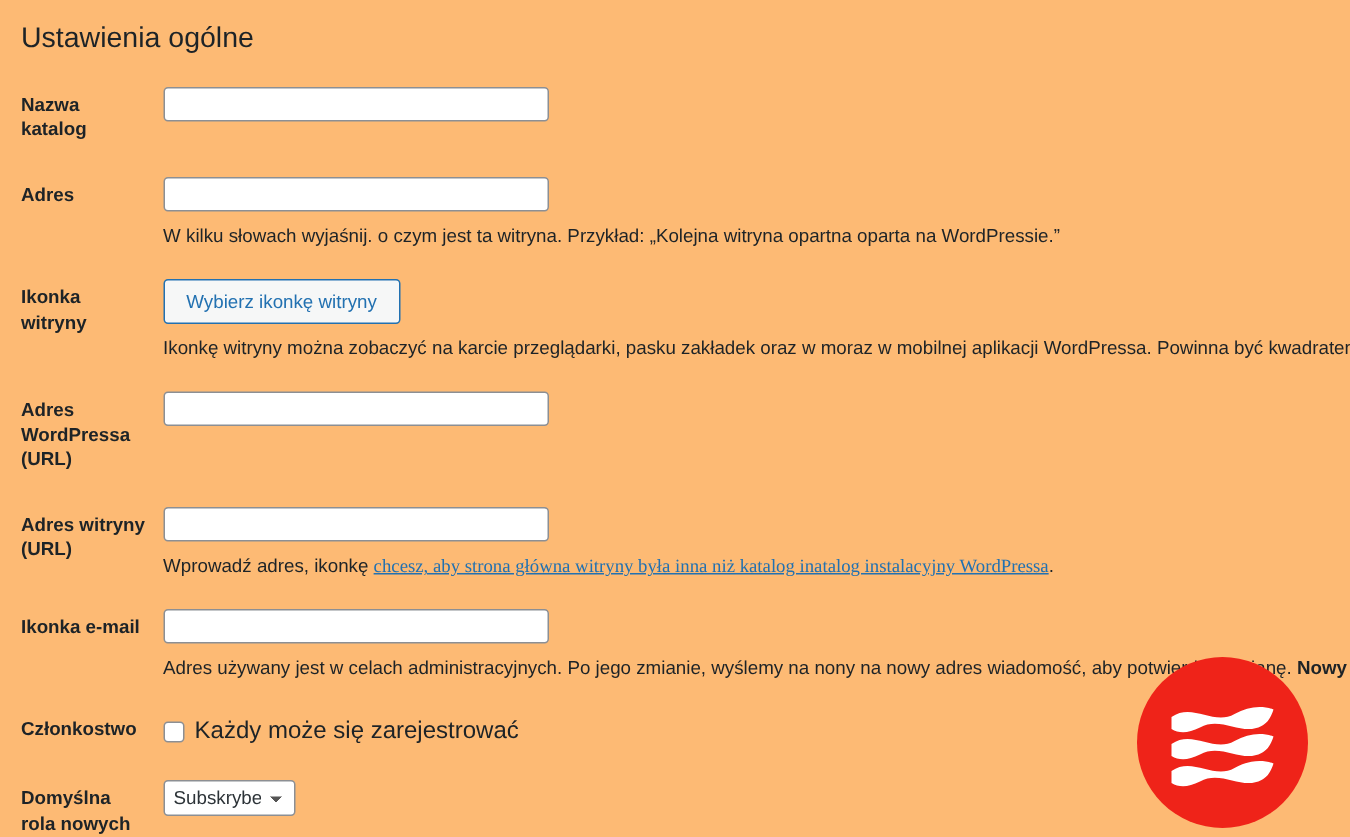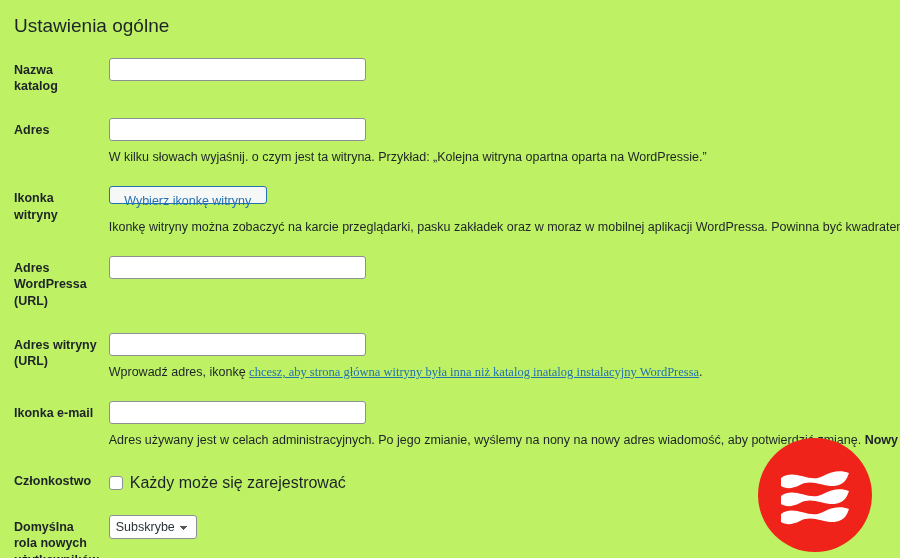--- a/index.html
+++ b/index.html
@@ -10,21 +10,21 @@
     height: 558px;
     overflow: hidden;
     background: #f0f0f1;
     font-family: "Liberation Sans", sans-serif;
     color: #1d2327;
   }
   .wrap {
     position: relative;
     width: 900px;
     height: 558px;
-    background: #bef264;
+    background: #fdba74;
   }
   .page-title {
     font-size: 19px;
     font-weight: 400;
     color: #1d2327;
     padding: 14px 0 9px 14px;
     margin: 0;
     line-height: 1.3;
   }
   table.form-table {
@@ -76,21 +76,21 @@
   }
   .strongtext { font-weight: 700; }
   button.site-icon-btn {
     background: #f6f7f7;
     border: 1px solid #2271b1;
     color: #2271b1;
     border-radius: 3px;
     font-size: 12.5px;
     font-family: "Liberation Sans", sans-serif;
     padding: 0 12px;
-    height: 18px;
+    height: 30px;
     min-width: 158px;
     cursor: pointer;
     line-height: 29px;
   }
   .checkbox-row {
     display: flex;
     align-items: center;
     gap: 7px;
     padding-top: 2px;
   }

